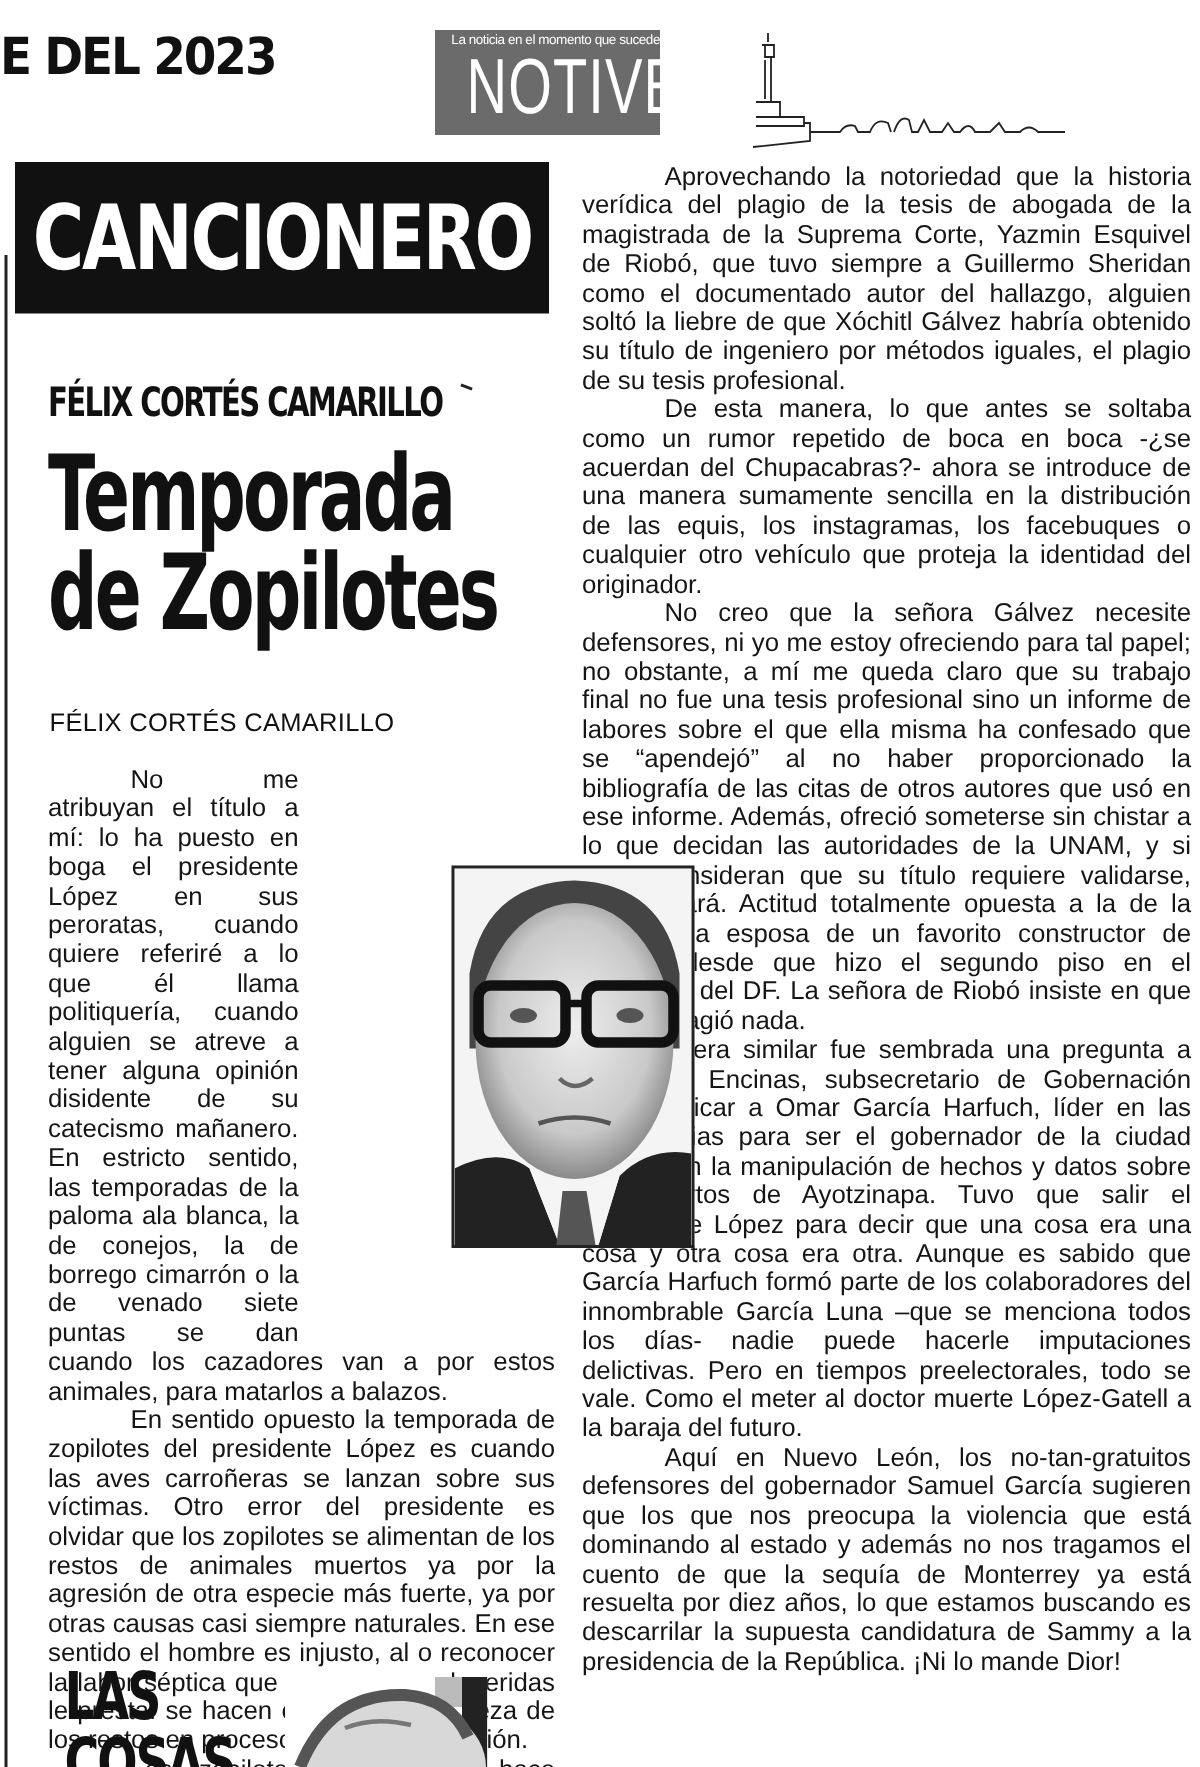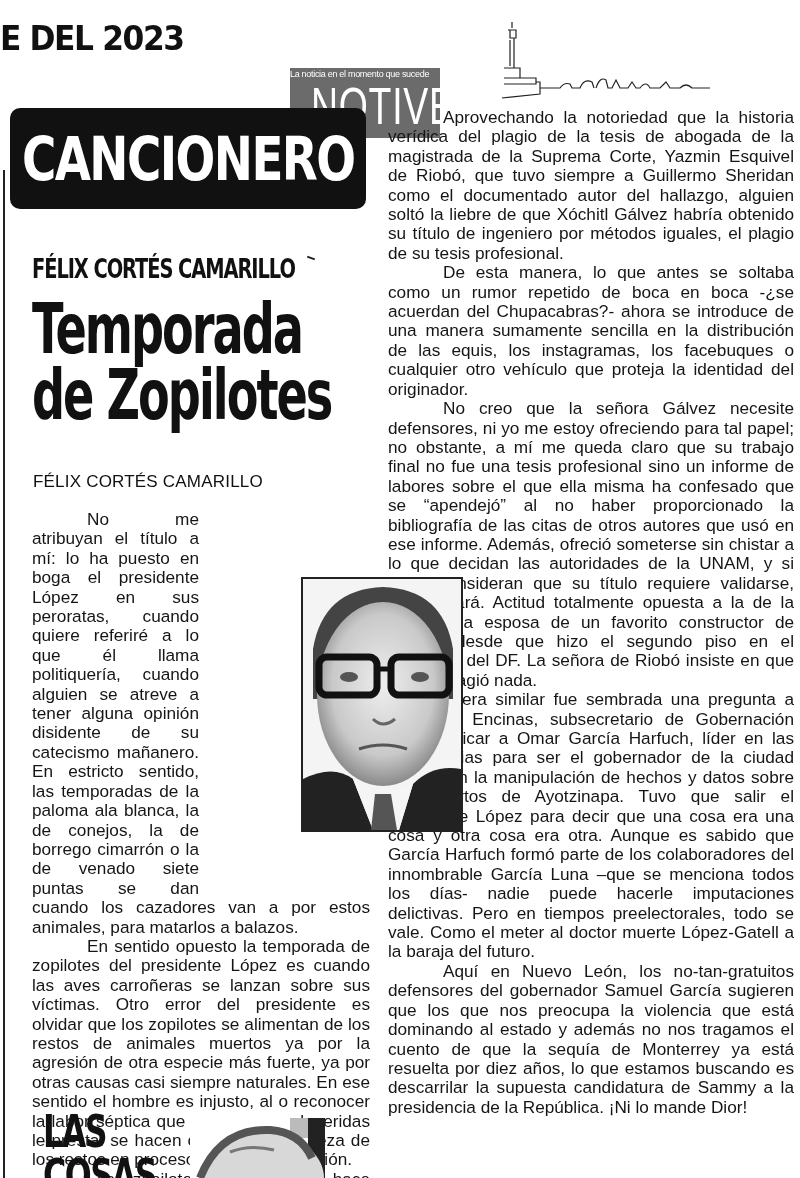--- a/index.html
+++ b/index.html
@@ -6,34 +6,34 @@
     html, body { width: 800px; height: 1178px; overflow: hidden; background: #ffffff; }
     body { position: relative; font-family: "Liberation Sans", sans-serif; color: #111; }
 
     .date-header {
       position: absolute; left: 0; top: 18px;
       font-family: "DejaVu Sans", sans-serif; font-weight: 900; font-size: 34px;
       letter-spacing: -1.5px; color: #111; transform: scaleX(0.92); transform-origin: left;
     }
     .logo {
       position: absolute; left: 290px; top: 20px; width: 150px; height: 70px;
-      background: #6b6b6b; color: #fff; text-align: left; margin-top: 48px;
+      background: #6b6b6b; color: #fff; text-align: right;
     }
     .logo .tagline { font-size: 9px; line-height: 11px; padding-top: 1px; letter-spacing: -0.3px; }
     .logo .name {
       font-family: "Liberation Sans", sans-serif; font-size: 52px; line-height: 52px;
       transform: scaleX(0.72); transform-origin: center; letter-spacing: 1px; font-weight: 400;
     }
     .sketch { position: absolute; left: 500px; top: 18px; width: 270px; height: 84px; }
 
     .left-rule { position: absolute; left: 3px; top: 170px; width: 2px; height: 1008px; background: #222; }
 
     .section-banner {
       position: absolute; left: 10px; top: 108px; width: 356px; height: 101px;
-      background: #111; color: #fff; display: flex; align-items: center; justify-content: center; border-radius: 10px;
+      background: #111; color: #fff; display: flex; align-items: center; justify-content: center;
     }
     .section-banner span {
       font-family: "DejaVu Sans", sans-serif; font-weight: 900; font-size: 60px;
       letter-spacing: -2px; transform: scaleX(0.78); display: inline-block;
     }
 
     .kicker {
       position: absolute; left: 32px; top: 253px;
       font-family: "DejaVu Sans", sans-serif; font-weight: 700; font-size: 27px;
       letter-spacing: -1.5px; transform: scaleX(0.72); transform-origin: left; white-space: nowrap;

